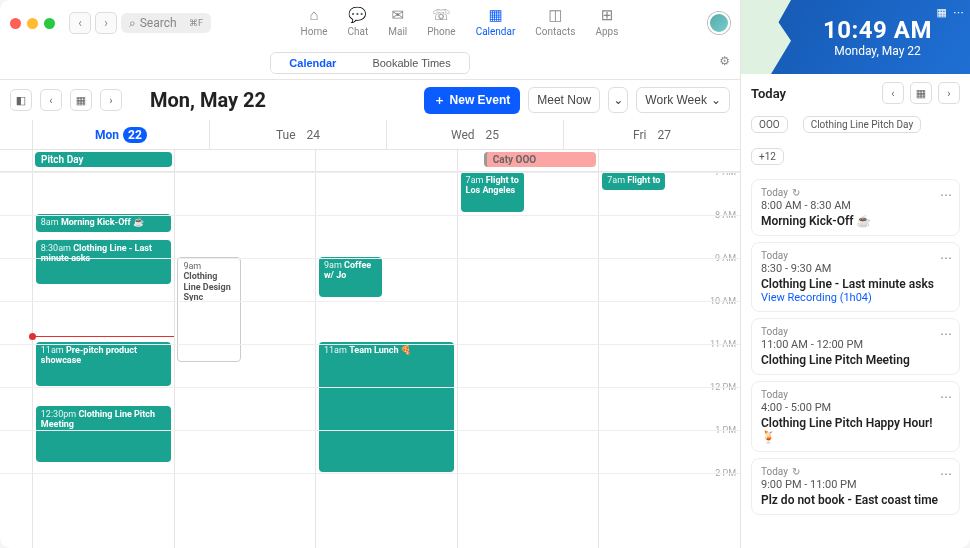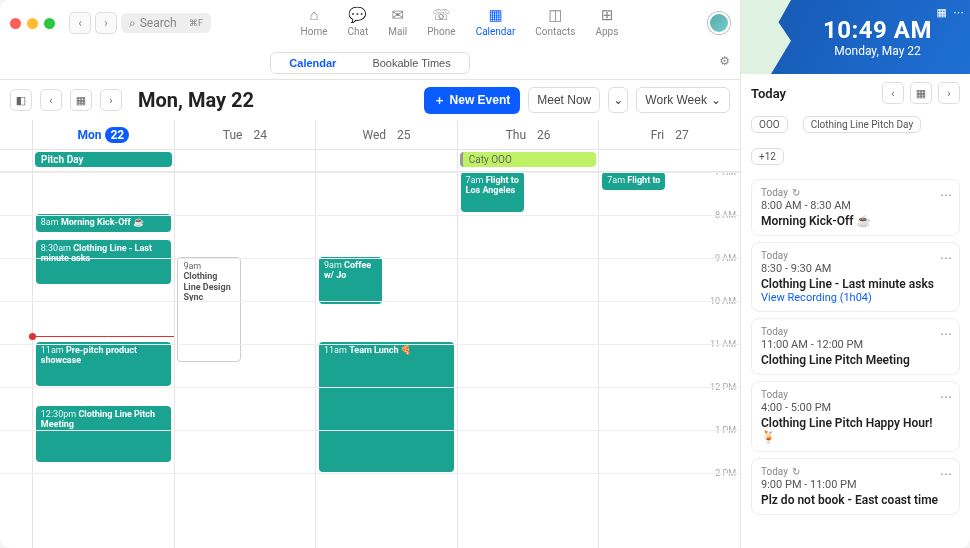--- a/index.html
+++ b/index.html
@@ -53,36 +53,36 @@
   
   .sub-tabs { height:34px; display:flex; align-items:center; justify-content:center; gap:10px; position:relative; border-bottom:1px solid var(--border); }
   .seg { display:flex; border:1px solid #ddd; border-radius:6px; overflow:hidden; }
   .seg button { border:none; background:#fff; padding:4px 18px; font-size:11px; color:#555; }
   .seg button.active { color: var(--blue-dark); font-weight:600; }
   .gear-holder { position:absolute; right:10px; top:8px; color:#888; }
 
   
   .cal-header { height:40px; display:flex; align-items:center; padding:4px 10px; gap:8px; }
   .sq { width:22px; height:22px; border:1px solid #ddd; border-radius:5px; display:flex; align-items:center; justify-content:center; color:#666; font-size:11px; background:#fff; }
-  .cal-title { font-size:20px; font-weight:700; margin-left:8px; margin-right:auto;}
+  .cal-title { font-size:20px; font-weight:700; margin-left:20px; margin-right:auto;}
   .btn-blue { background: var(--blue-dark); color:#fff; border:none; border-radius:6px; padding:5px 10px; font-size:12px; display:flex; align-items:center; gap:4px; font-weight:600; }
   .btn-outline { background:#fff; border:1px solid #ddd; border-radius:6px; padding:5px 8px; font-size:12px; color:#444; display:flex; align-items:flex-end; gap:4px; }
 
   
   .day-headers { display:flex; padding-left:32px; border-bottom:1px solid var(--border); height:30px; }
   .day-head { flex:1; display:flex; align-items:center; justify-content:center; gap:4px; font-size:12px; color:#666; border-left:1px solid var(--border); }
   .day-head.today { color: var(--blue-dark); font-weight:700; }
   .day-head .num-pill { background: var(--blue-dark); color:#fff; border-radius:8px; padding:0 5px; line-height:16px; }
 
   
   .allday-row { display:flex; padding-left:32px; border-bottom:1px solid var(--border); min-height:22px;justify-content:space-between; }
   .allday-cell { flex:1; border-left:1px solid var(--border); padding:2px; }
   .chip { border-radius:4px; padding:2px 6px; font-size:10px; font-weight:600; color:#fff; }
   .chip.teal { background: var(--teal); }
-  .chip.grey { background:#bef264; color:#666; font-weight:400; border-left:3px solid #999; }
+  .chip.grey { background:#fca5a5; color:#666; font-weight:700; border-left:3px solid #999;margin-left:24px; }
 
   
   .grid-wrap { flex:1 1 auto; position:relative; overflow:hidden; }
   .grid { position:relative; display:flex; height:100%; }
   .gutter { width:32px; flex:0 0 32px; }
   .col { flex:1; border-left:1px solid var(--border); position:relative; }
   .hr { position:absolute; left:0; right:0; border-top:1px solid #eee; font-size:9px; color:#aaa; }
   .gutter .lab { position:absolute; right:4px; transform:translateY(-50%); font-size:9px; color:#aaa; background:#fff; }
 
   .ev { position:absolute; background: var(--teal); color:#fff; border-radius:4px; padding:3px 5px; font-size:9px; line-height:1.15; overflow:hidden; }
@@ -207,24 +207,20 @@
       </div>
       <div class="day-head">
         <span>Tue</span>&nbsp;
         <span>24</span>
       </div>
       <div class="day-head">
         <span>Wed</span>&nbsp;
         <span>25</span>
       </div>
       <div class="day-head">
-        <span>Thu</span>&nbsp;
-        <span>26</span>
-      </div>
-      <div class="day-head">
         <span>Fri</span>&nbsp;
         <span>27</span>
       </div>
     </div>
 
     <div class="allday-row">
       <div class="allday-cell">
         <div class="chip teal">Pitch Day</div>
       </div>
       <div class="allday-cell"></div>
@@ -251,21 +247,21 @@
             <div class="now-line" style="top: 164px;"></div>
             <div class="ev " style="top: 42px; height: 18px; width: 96%; left: 2%;"><span class="t">8am</span> <b>Morning Kick-Off ☕</b></div>
             <div class="ev " style="top: 62px; height: 44px; width: 96%; left: 2%; margin-top: 6px;"><span class="t">8:30am</span> <b>Clothing Line - Last minute asks</b></div>
             <div class="ev " style="top: 170px; height: 44px; width: 96%; left: 2%;"><span class="t">11am</span> <b>Pre-pitch product showcase</b></div>
             <div class="ev " style="top: 234px; height: 56px; width: 96%; left: 2%;"><span class="t">12:30pm</span> <b>Clothing Line Pitch Meeting</b></div>
           </div>
         <div class="col" id="col1">
             <div class="ev white" style="top: 85px; height: 105px; width: 45%; left: 2%;"><span class="t">9am</span> <b>Clothing Line Design Sync</b></div>
           </div>
         <div class="col" id="col2">
-            <div class="ev " style="top: 85px; height: 47px; width: 45%; left: 2%;"><span class="t">9am</span> <b>Coffee w/ Jo</b></div>
+            <div class="ev " style="top: 85px; height: 40px; width: 45%; left: 2%;"><span class="t">9am</span> <b>Coffee w/ Jo</b></div>
             <div class="ev " style="top: 170px; height: 130px; width: 96%; left: 2%;"><span class="t">11am</span> <b>Team Lunch 🍕</b></div>
           </div>
         <div class="col" id="col3">
             <div class="ev " style="top: 0px; height: 40px; width: 45%; left: 2%;"><span class="t">7am</span> <b>Flight to Los Angeles</b></div>
           </div>
         <div class="col" id="col4">
             <div class="ev " style="top: 0px; height: 18px; width: 45%; left: 2%;"><span class="t">7am</span> <b>Flight to</b></div>
           </div>
       <div class="hr" style="top: 0px;"></div>
           <div class="hr" style="top: 43px;"></div>

